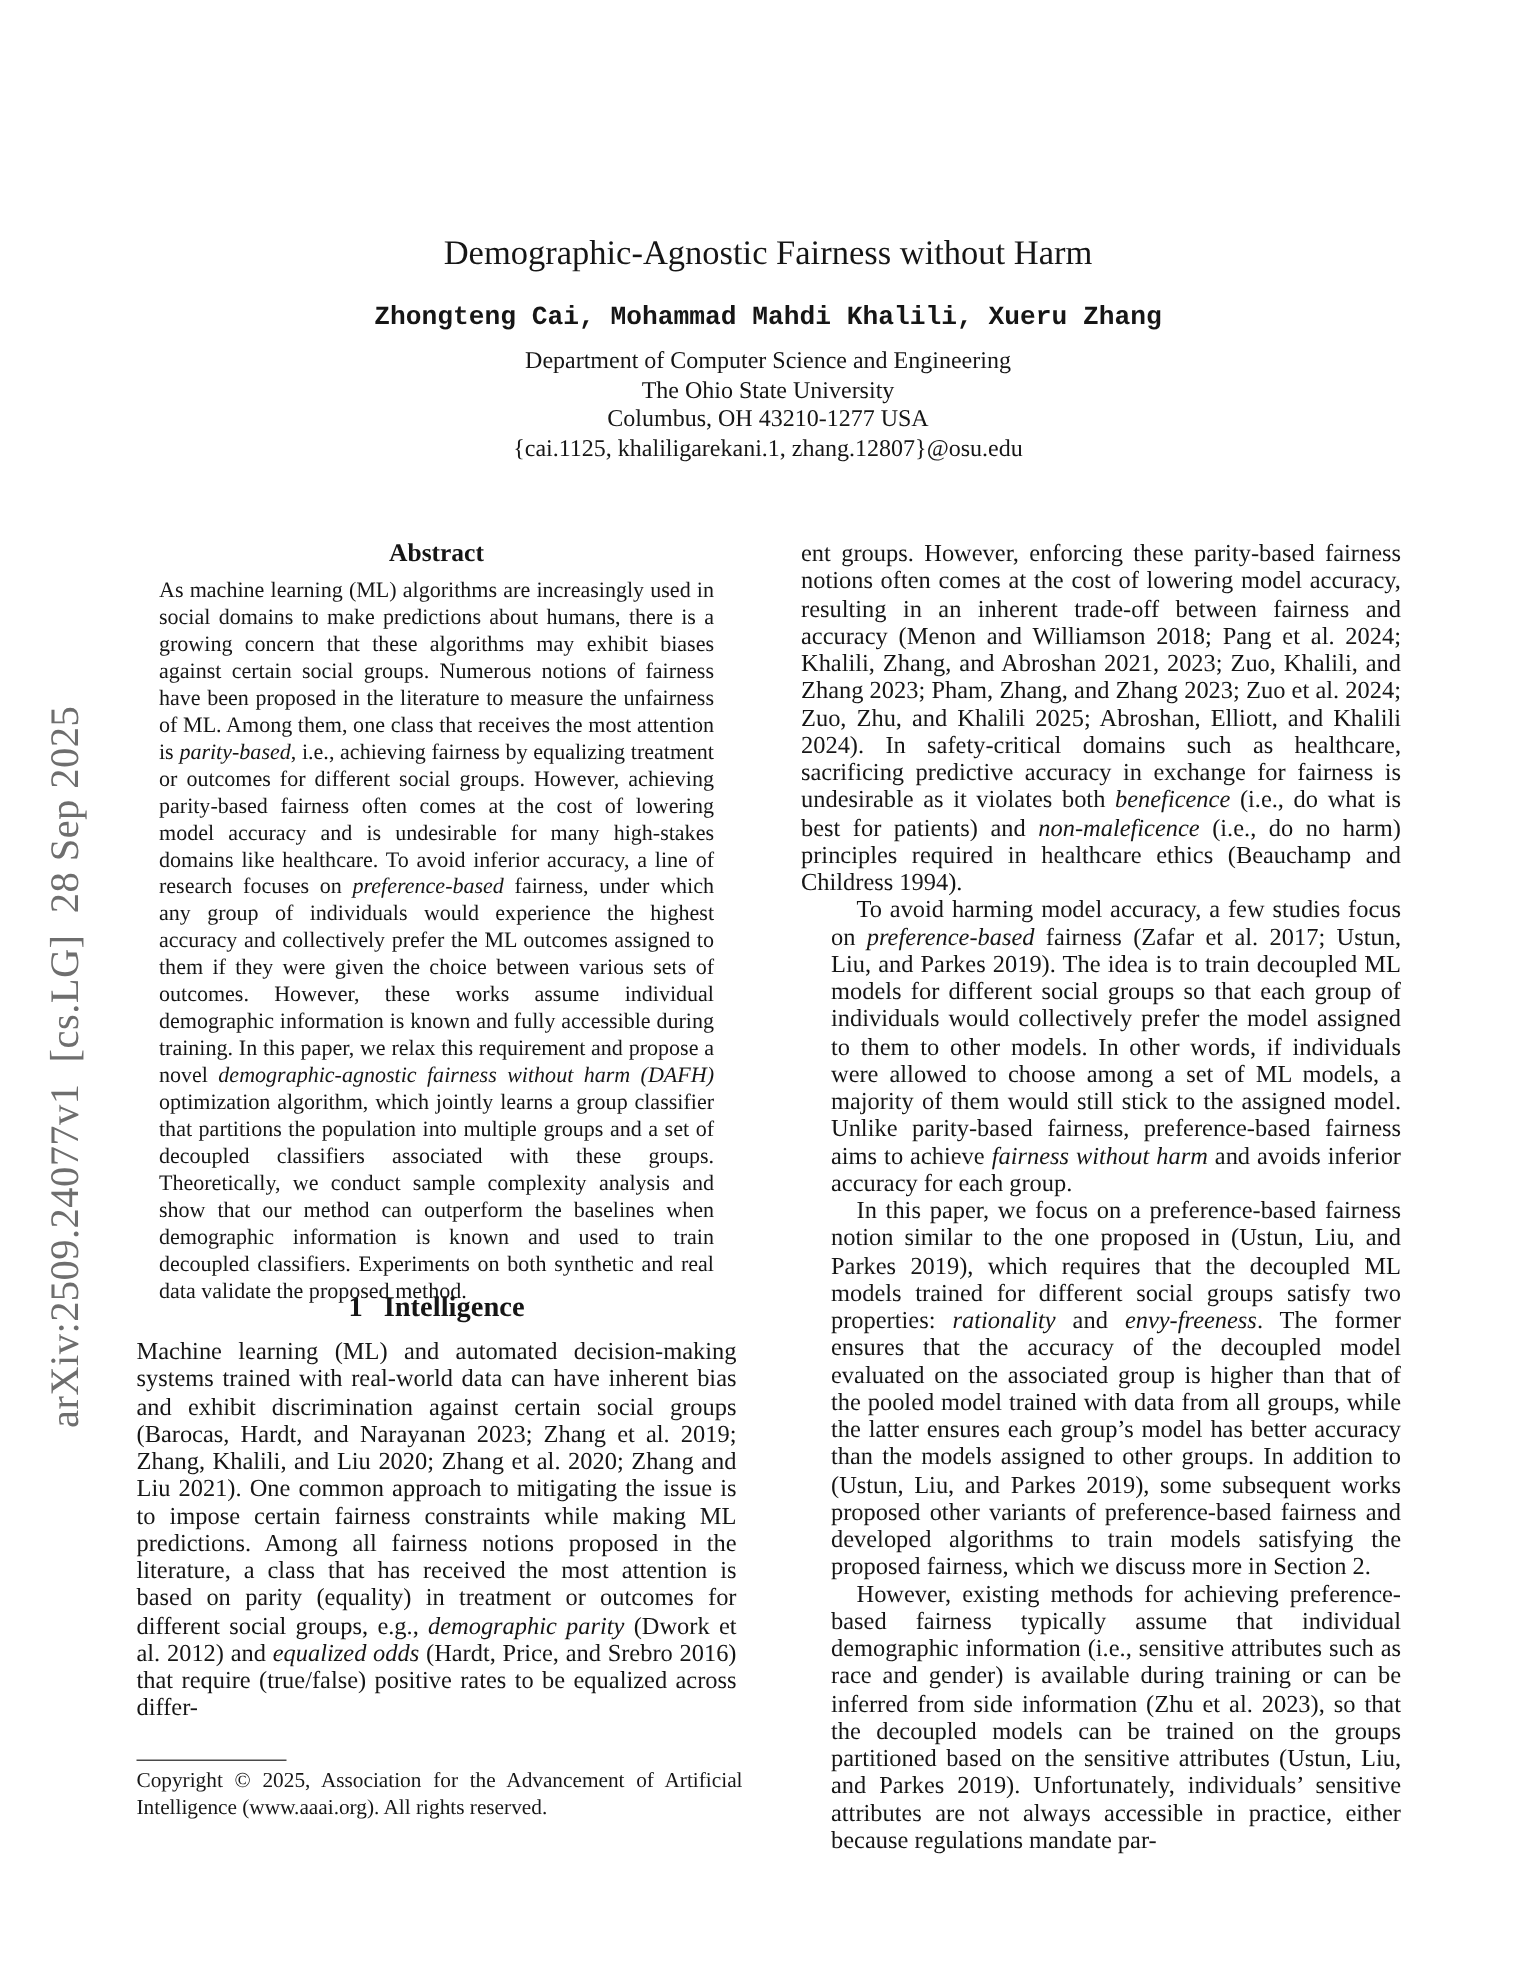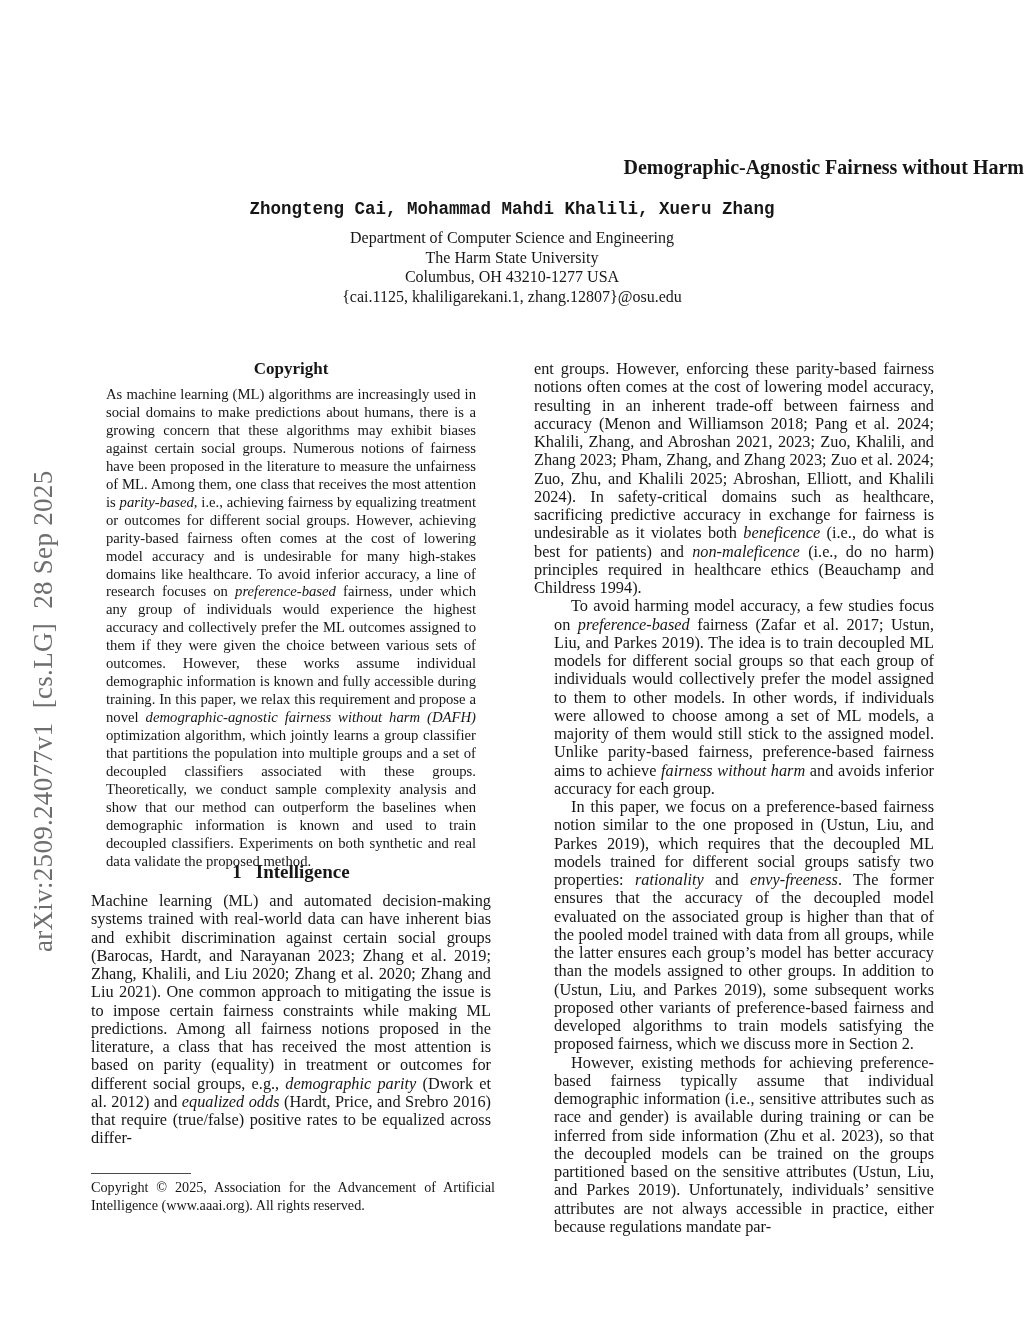--- a/index.html
+++ b/index.html
@@ -25,21 +25,21 @@
     white-space: pre;
     letter-spacing: 0.3px;
   }
   .paper-header {
     position: absolute;
     left: 0;
     top: 156px;
     width: 100%;
     text-align: center;
   }
-  .title { font-size: 20px; font-weight: bold; margin: 0; text-align: right; }
+  .title { font-size: 23px; font-weight: normal; margin: 0; }
   .authors { font-size: 17.5px; font-weight: bold; margin-top: 20px; font-family: Liberation Mono, monospace; }
   .affiliation { margin-top: 9px; font-size: 16px; line-height: 19.5px; }
   .col-left-abstract { position: absolute; left: 91px; top: 359px; width: 400px; }
   .abstract-heading { font-size: 17px; font-weight: bold; text-align: center; margin: 0 0 7px 0; }
   .abstract-text {
     font-size: 14.7px;
     line-height: 17.95px;
     text-align: justify;
     margin: 0;
     padding: 0 15px;
@@ -65,28 +65,28 @@
 
 <div class="page">
 
   <div class="arxiv-watermark">arXiv:2509.24077v1  [cs.LG]  28 Sep 2025</div>
 
   <header class="paper-header">
     <h1 class="title">Demographic-Agnostic Fairness without Harm</h1>
     <div class="authors">Zhongteng Cai, Mohammad Mahdi Khalili, Xueru Zhang</div>
     <div class="affiliation">
       <div>Department of Computer Science and Engineering</div>
-      <div>The Harm State University</div>
+      <div>The Ohio State University</div>
       <div>Columbus, OH 43210-1277 USA</div>
       <div>{cai.1125, khaliligarekani.1, zhang.12807}@osu.edu</div>
     </div>
   </header>
 
   <section class="col-left-abstract">
-    <h2 class="abstract-heading">Copyright</h2>
+    <h2 class="abstract-heading">Abstract</h2>
     <p class="abstract-text"><span>As machine learning (ML) algorithms are increasingly used in social domains to make predictions about humans, there is a growing concern that these algorithms may exhibit biases against certain social groups. Numerous notions of fairness have been proposed in the literature to measure the unfairness of ML. Among them, one class that receives the most attention is </span><i>parity-based</i><span>, i.e., achieving fairness by equalizing treatment or outcomes for different social groups. However, achieving parity-based fairness often comes at the cost of lowering model accuracy and is undesirable for many high-stakes domains like healthcare. To avoid inferior accuracy, a line of research focuses on </span><i>preference-based</i><span> fairness, under which any group of individuals would experience the highest accuracy and collectively prefer the ML outcomes assigned to them if they were given the choice between various sets of outcomes. However, these works assume individual demographic information is known and fully accessible during training. In this paper, we relax this requirement and propose a novel </span><i>demographic-agnostic fairness without harm (DAFH)</i><span> optimization algorithm, which jointly learns a group classifier that partitions the population into multiple groups and a set of decoupled classifiers associated with these groups. Theoretically, we conduct sample complexity analysis and show that our method can outperform the baselines when demographic information is known and used to train decoupled classifiers. Experiments on both synthetic and real data validate the proposed method.</span></p>
   </section>
 
   <section class="col-left-intro">
     <h2 class="section-heading">
       <span class="sec-num">1</span><span>Intelligence</span>
     </h2>
     <p class="body-text"><span>Machine learning (ML) and automated decision-making systems trained with real-world data can have inherent bias and exhibit discrimination against certain social groups (Barocas, Hardt, and Narayanan 2023; Zhang et al. 2019; Zhang, Khalili, and Liu 2020; Zhang et al. 2020; Zhang and Liu 2021). One common approach to mitigating the issue is to impose certain fairness constraints while making ML predictions. Among all fairness notions proposed in the literature, a class that has received the most attention is based on parity (equality) in treatment or outcomes for different social groups, e.g., </span><i>demographic parity</i><span> (Dwork et al. 2012) and </span><i>equalized odds</i><span> (Hardt, Price, and Srebro 2016) that require (true/false) positive rates to be equalized across differ-</span></p>
   </section>
 

